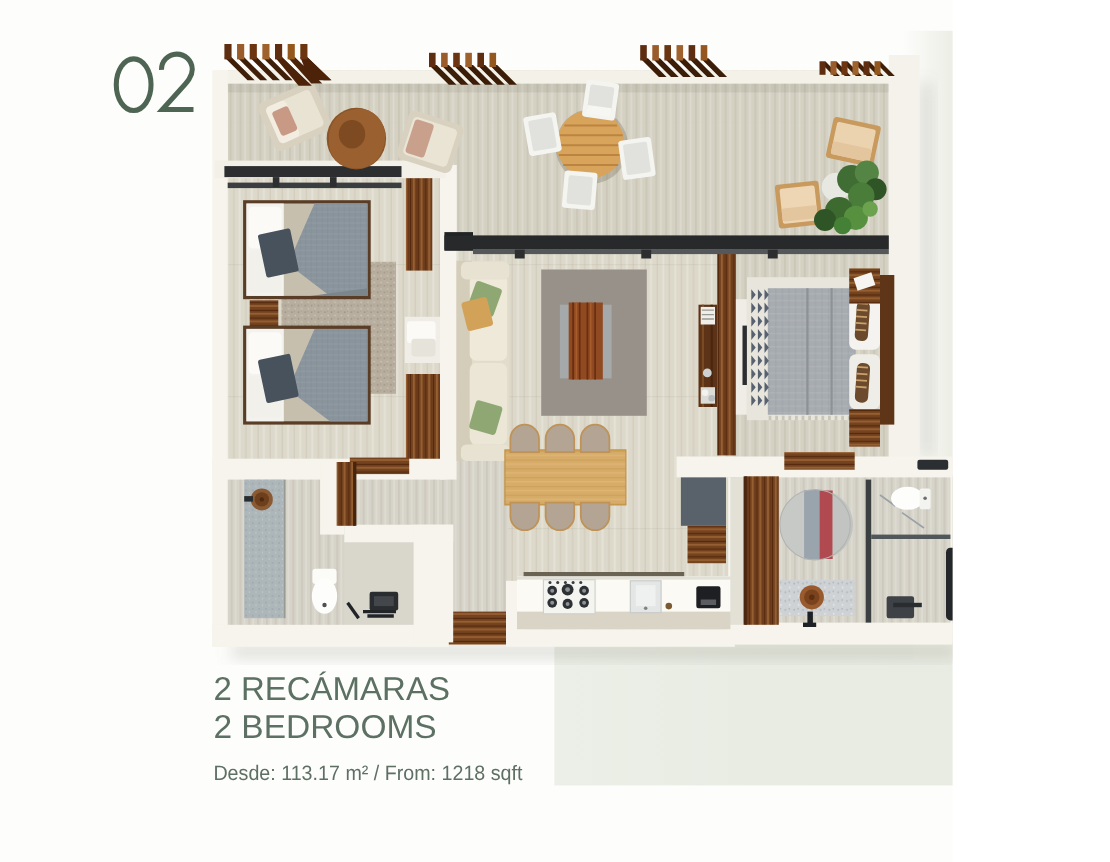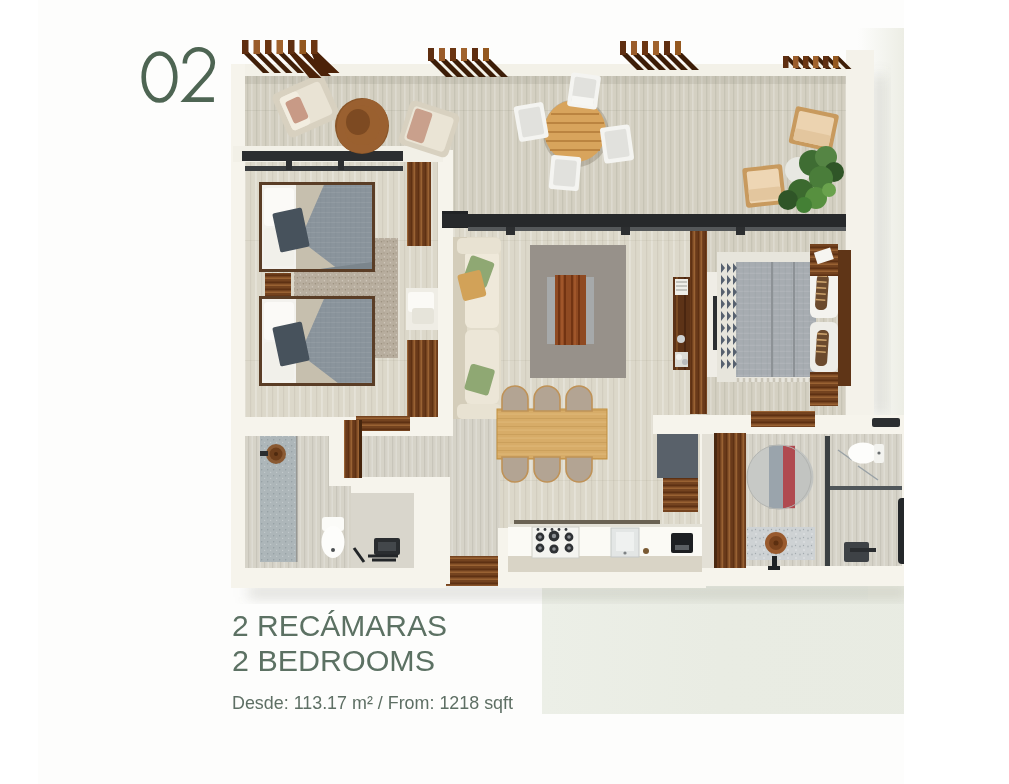--- a/index.html
+++ b/index.html
@@ -1,17 +1,17 @@
 <!DOCTYPE html>
 <html><head>
 <meta charset="utf-8">
 <style>
   html,body{margin:0;padding:0;background:#ffffff;}
   #stage{position:relative;width:866px;height:784px;overflow:hidden;background:#fdfdfc;
-         font-family:"Liberation Sans", sans-serif;margin-left:38px;}
+         font-family:"Liberation Sans", sans-serif;}
   svg{display:block}
 </style>
 </head>
 <body>
 <div id="stage">
 <svg width="1009" height="784" viewBox="0 0 1009 784">
 <defs>
 
   <pattern id="travT" width="9" height="110" patternUnits="userSpaceOnUse">
     <rect width="9" height="110" fill="#d4d0c2"></rect>

